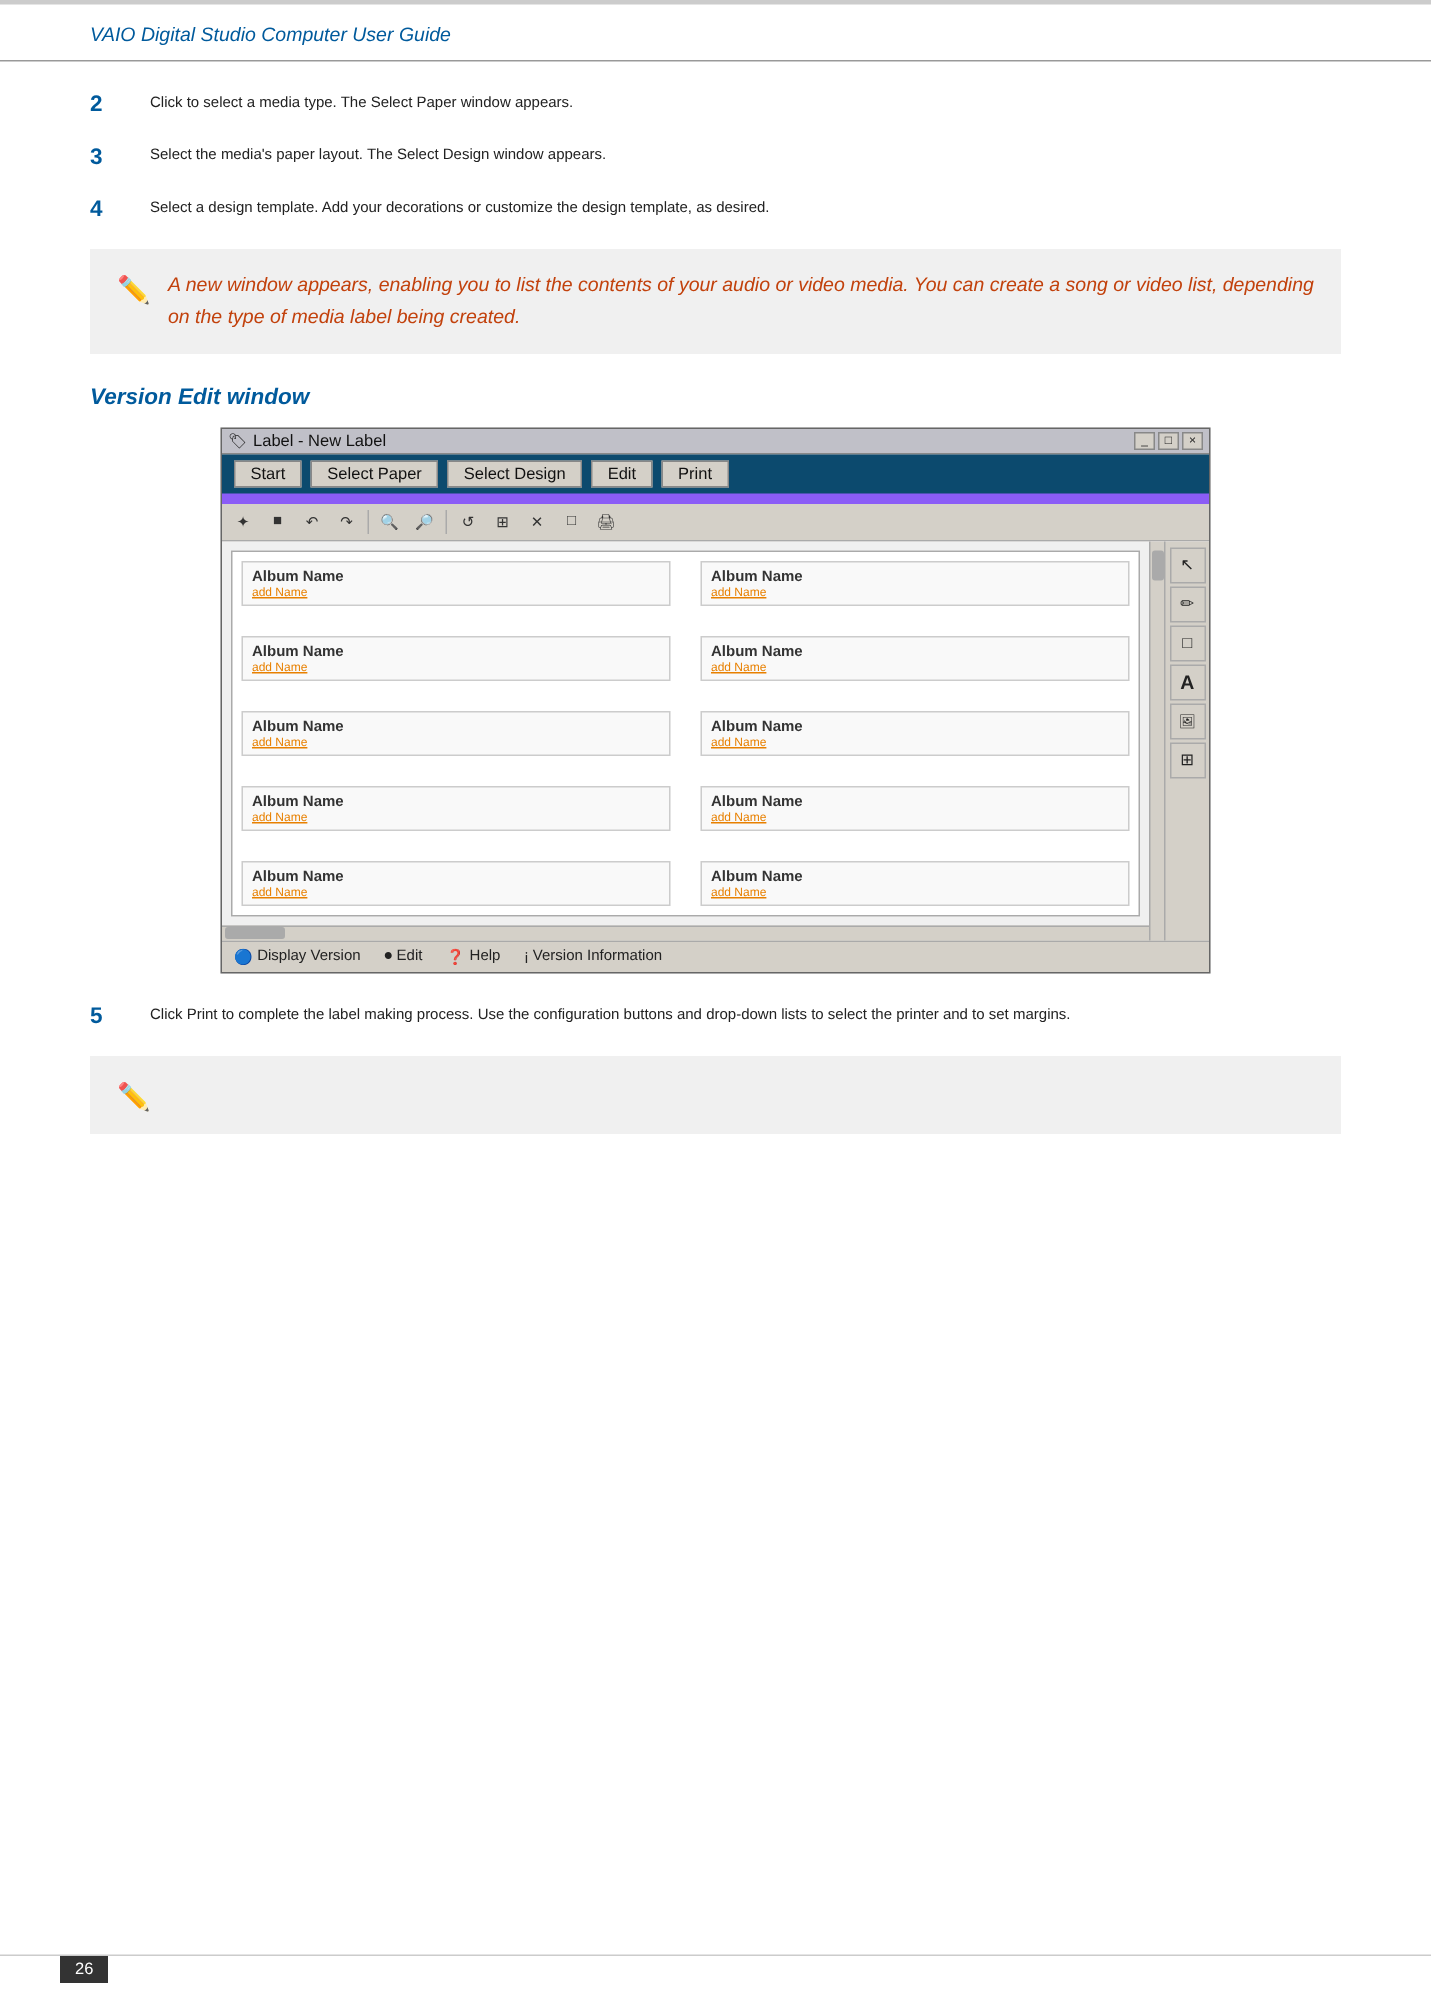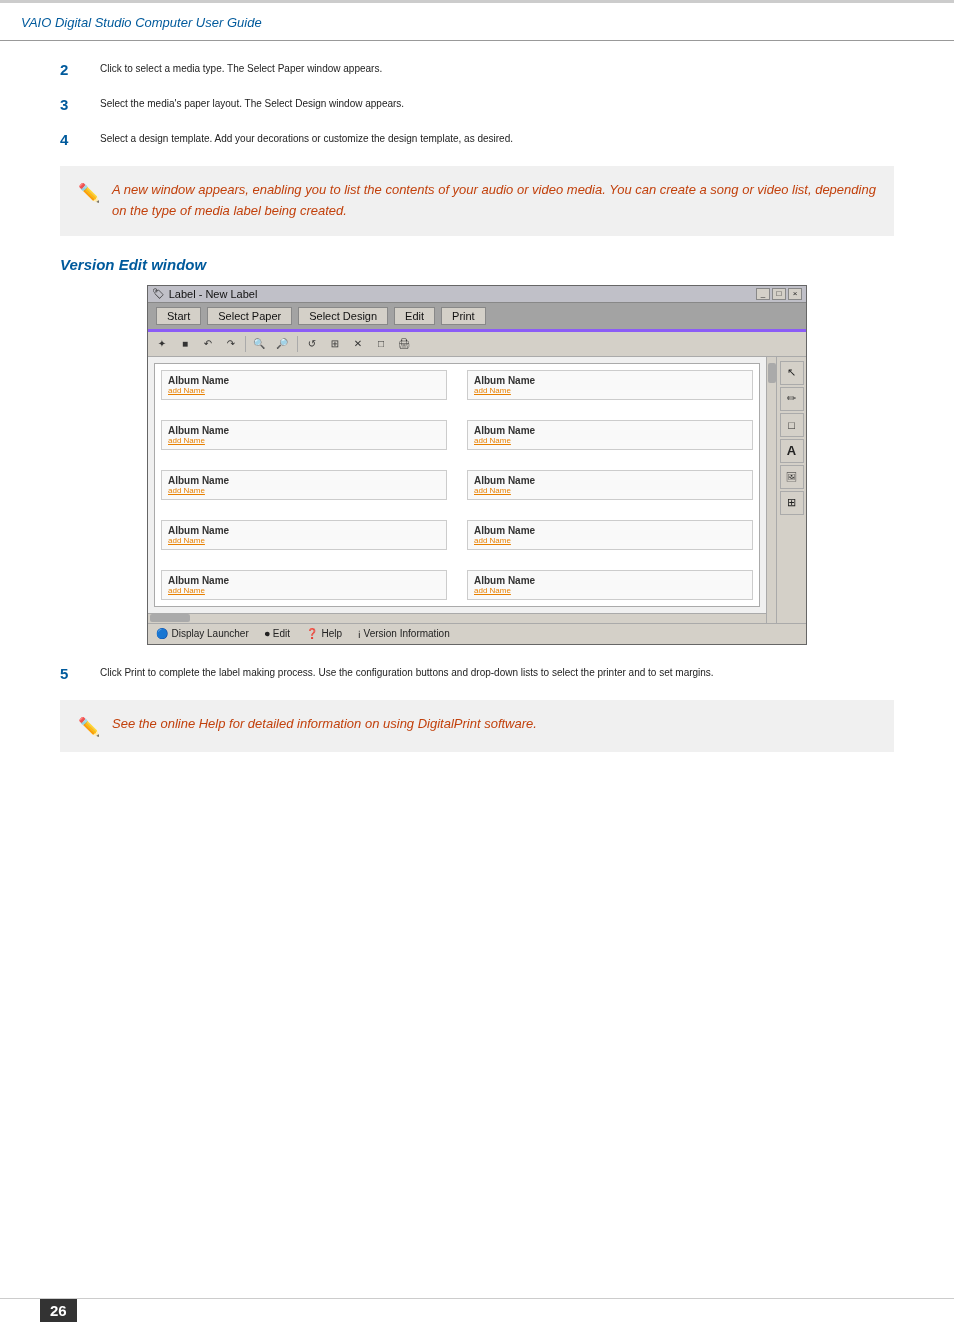--- a/index.html
+++ b/index.html
@@ -17,21 +17,21 @@
     .top-border {
       width: 100%;
       height: 3px;
       background: #ccc;
       position: absolute;
       top: 0; left: 0;
     }
 
     
     .page-header {
-      padding: 14px 40px 10px 21px;
+      padding: 14px 40px 10px 60px;
       border-bottom: 1px solid #999;
       margin-bottom: 0;
     }
     .page-header span {
       font-style: italic;
       color: #005a9c;
       font-size: 13px;
     }
 
     
@@ -128,25 +128,25 @@
       border: 1px solid #888;
       font-size: 8px;
       display: flex;
       align-items: center;
       justify-content: center;
       cursor: pointer;
     }
 
     
     .app-toolbar {
-      background: #a3a3a3;
+      background: #0c4a6e;
       padding: 4px 8px;
       display: flex;
       gap: 6px;
-      border-bottom: 3px solid #8b5cf6;
+      border-bottom: 7px solid #8b5cf6;
     }
     .toolbar-btn {
       background: #d4d0c8;
       border: 1px solid #888;
       padding: 2px 10px;
       font-size: 11px;
       cursor: pointer;
       color: #111;
     }
 
@@ -266,22 +266,22 @@
       right: 0;
       display: flex;
       align-items: center;
       padding: 0 40px;
       border-top: 1px solid #ccc;
     }
     .page-number-box {
       background: #333;
       color: #fff;
       padding: 3px 10px;
-      font-size: 15px;
-      font-weight: bold;
+      font-size: 11px;
+      font-weight: normal;
     }
   </style>
 </head>
 <body>
 
 <div class="top-border"></div>
 
 <div class="page-header">
   <span>VAIO Digital Studio Computer User Guide</span>
 </div>
@@ -418,21 +418,21 @@
         <div class="right-tool-btn" title="Text" style="font-weight:bold; font-size:13px;">A</div>
         <div class="right-tool-btn" title="Image" style="font-size:9px;">🖼</div>
         <div class="right-tool-btn" title="Grid">⊞</div>
       </div>
 
     </div>
 
     <div class="app-statusbar">
       <div class="statusbar-item">
         <span>🔵</span>
-        <span>Display Launcher</span>
+        <span>Display Version</span>
       </div>
       <div class="statusbar-item">
         <span>⏺</span>
         <span>Edit</span>
       </div>
       <div class="statusbar-item">
         <span>❓</span>
         <span>Help</span>
       </div>
       <div class="statusbar-item">
@@ -443,20 +443,19 @@
 
   </div>
 
   <div class="step-item" style="margin-top:12px;">
     <span class="step-number">5</span>
     <span class="step-text">Click Print to complete the label making process. Use the configuration buttons and drop-down lists to select the printer and to set margins.</span>
   </div>
 
   <div class="note-box" style="margin-top:10px;">
     <span class="note-icon">✏️</span>
-    <span class="note-text">See the online Help for detailed information on using DigitalPrint software.</span>
   </div>
 
 </div>
 
 <div class="page-footer">
   <div class="page-number-box">26</div>
 </div>
 
 </body></html>

